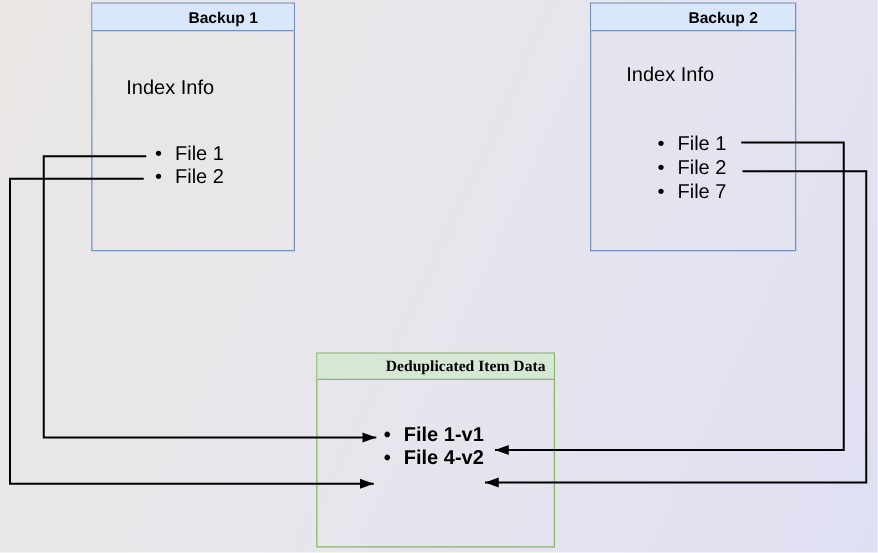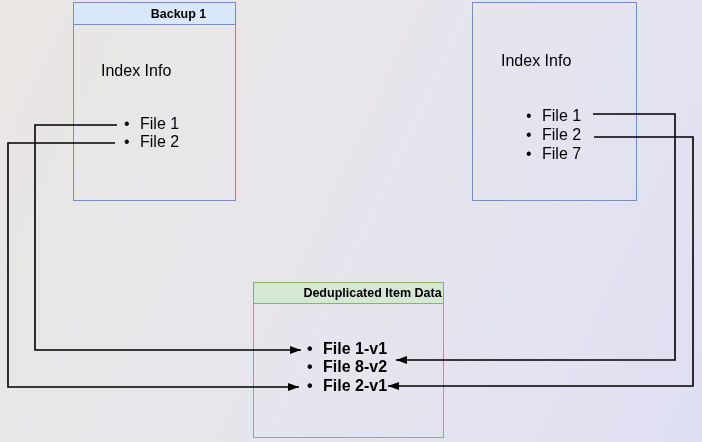--- a/index.html
+++ b/index.html
@@ -29,21 +29,21 @@
   .node.green  { border: 1.5px solid #85b566; }
   .node-header {
     box-sizing: border-box;
     width: 100%;
     text-align: center;
     font-weight: bold;
     font-size: 12.5px;
     padding-left: 48px;
   }
   .blue  > .node-header { height: 22px; line-height: 22px; background: #d9e7fa; border-bottom: 1.5px solid #7590bf; }
-  .green > .node-header { height: 21px; line-height: 21px; background: #d5e8d4; border-bottom: 1.5px solid #85b566; }
+  .green > .node-header { height: 21px; line-height: 21px; background: #d5e8d4; border-bottom: 1.5px solid #85b566; font-family: Liberation Serif, serif; }
 
   .index-label {
     position: absolute;
     font-size: 16px;
     line-height: 18px;
     white-space: nowrap;
   }
   ul.file-list {
     position: absolute;
     margin: 0;
@@ -89,34 +89,34 @@
   <div class="node blue" id="backup1-node" style="left:73px; top:2px; width:163px; height:199px;">
     <div class="node-header">Backup 1</div>
     <div class="index-label" style="left:27px; top:59px;">Index Info</div>
     <ul class="file-list" style="left:50px; top:112px;">
       <li><span>File 1</span></li>
       <li><span>File 2</span></li>
     </ul>
   </div>
 
   <div class="node blue" id="backup2-node" style="left:472px; top:2px; width:165px; height:199px;">
+    <div class="node-header">Backup 2</div>
     <div class="index-label" style="left:28px; top:49px;">Index Info</div>
     <ul class="file-list" style="left:53px; top:103px;">
       <li><span>File 1</span></li>
       <li><span>File 2</span></li>
       <li><span>File 7</span></li>
     </ul>
   </div>
 
   <div class="node green" id="dedup-node" style="left:253px; top:282px; width:191px; height:156px;">
     <div class="node-header">Deduplicated Item Data</div>
     <ul class="file-list" style="left:53px; top:57px;font-weight:bold;">
       <li><span>File 1-v1</span></li>
-      <li><span>File 8-v2</span></li>
-      <li><span>File 2-v1</span></li>
+      <li><span>File 4-v2</span></li>
     </ul>
   </div>
 
   <svg class="edge-layer" width="702" height="442" viewBox="0 0 702 442">
     <defs>
       <marker id="arrowhead" markerUnits="userSpaceOnUse" markerWidth="12" markerHeight="9" viewBox="0 0 12 9" refX="11.5" refY="4.5" orient="auto">
         <path class="arrowhead-shape" d="M0.5,0.5 L11.5,4.5 L0.5,8.5 Z"></path>
       </marker>
     </defs>
   <polyline points="117,125 35,125 35,350 301,350" class="edge" marker-end="url(#arrowhead)"></polyline>

